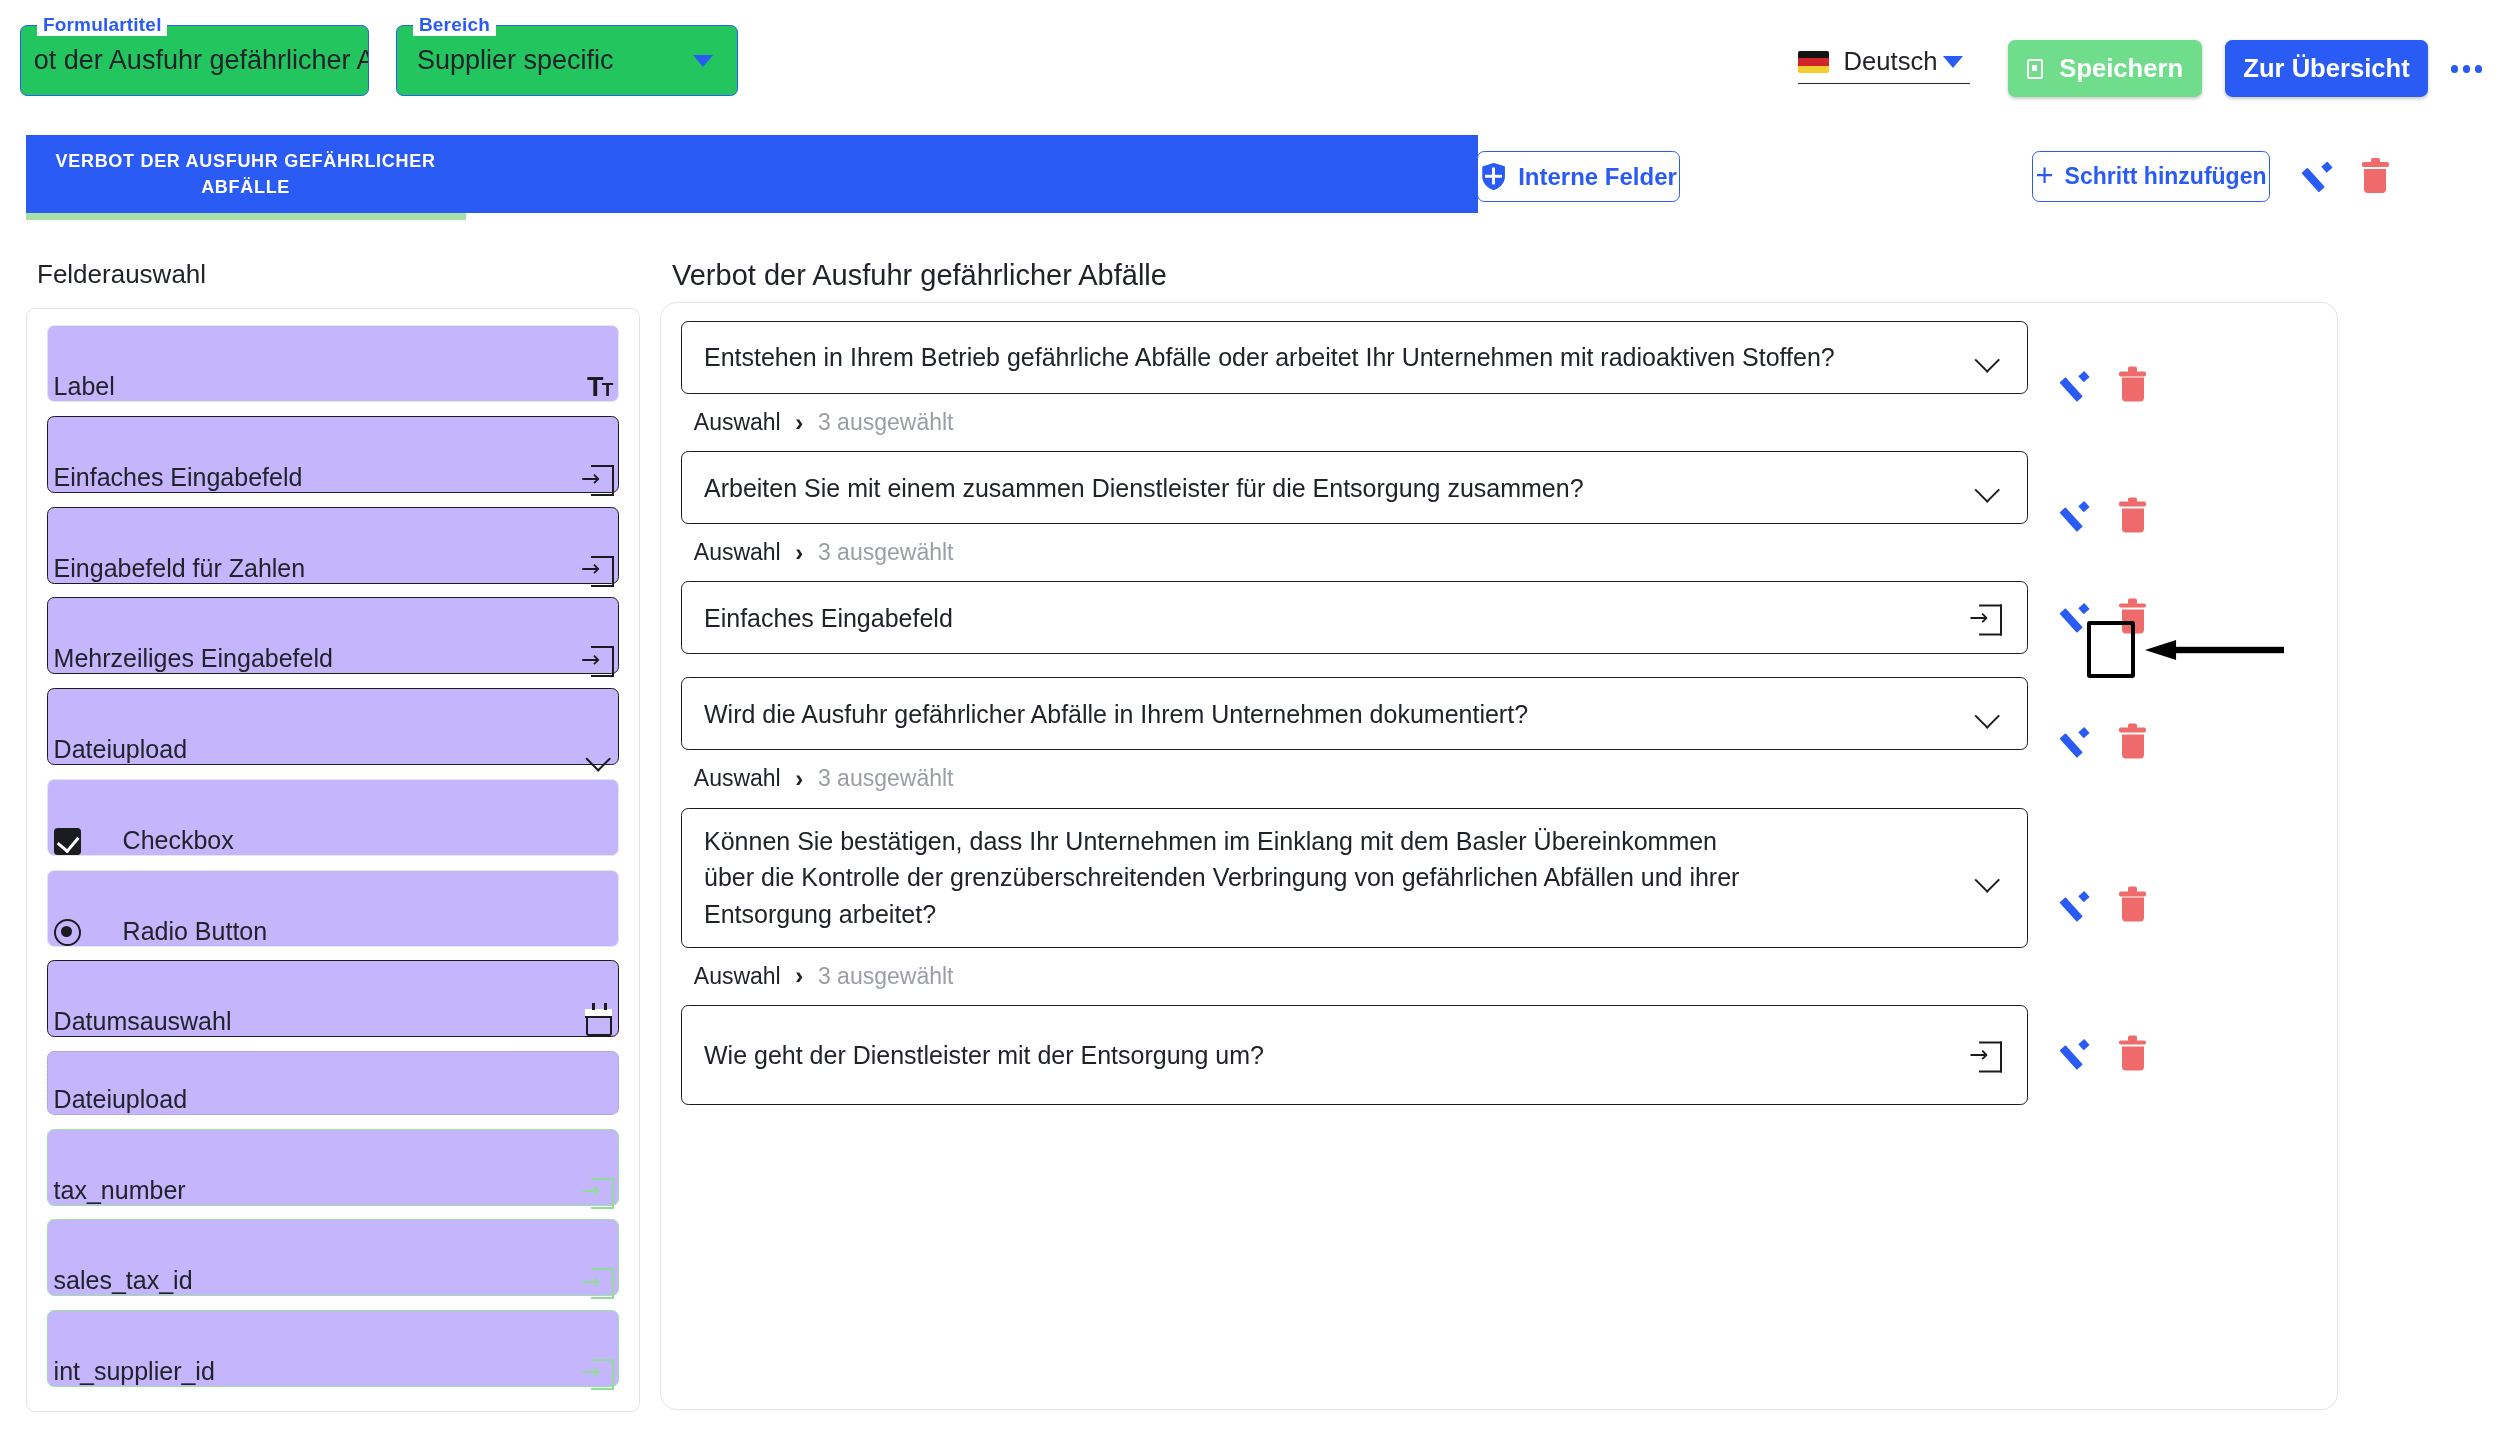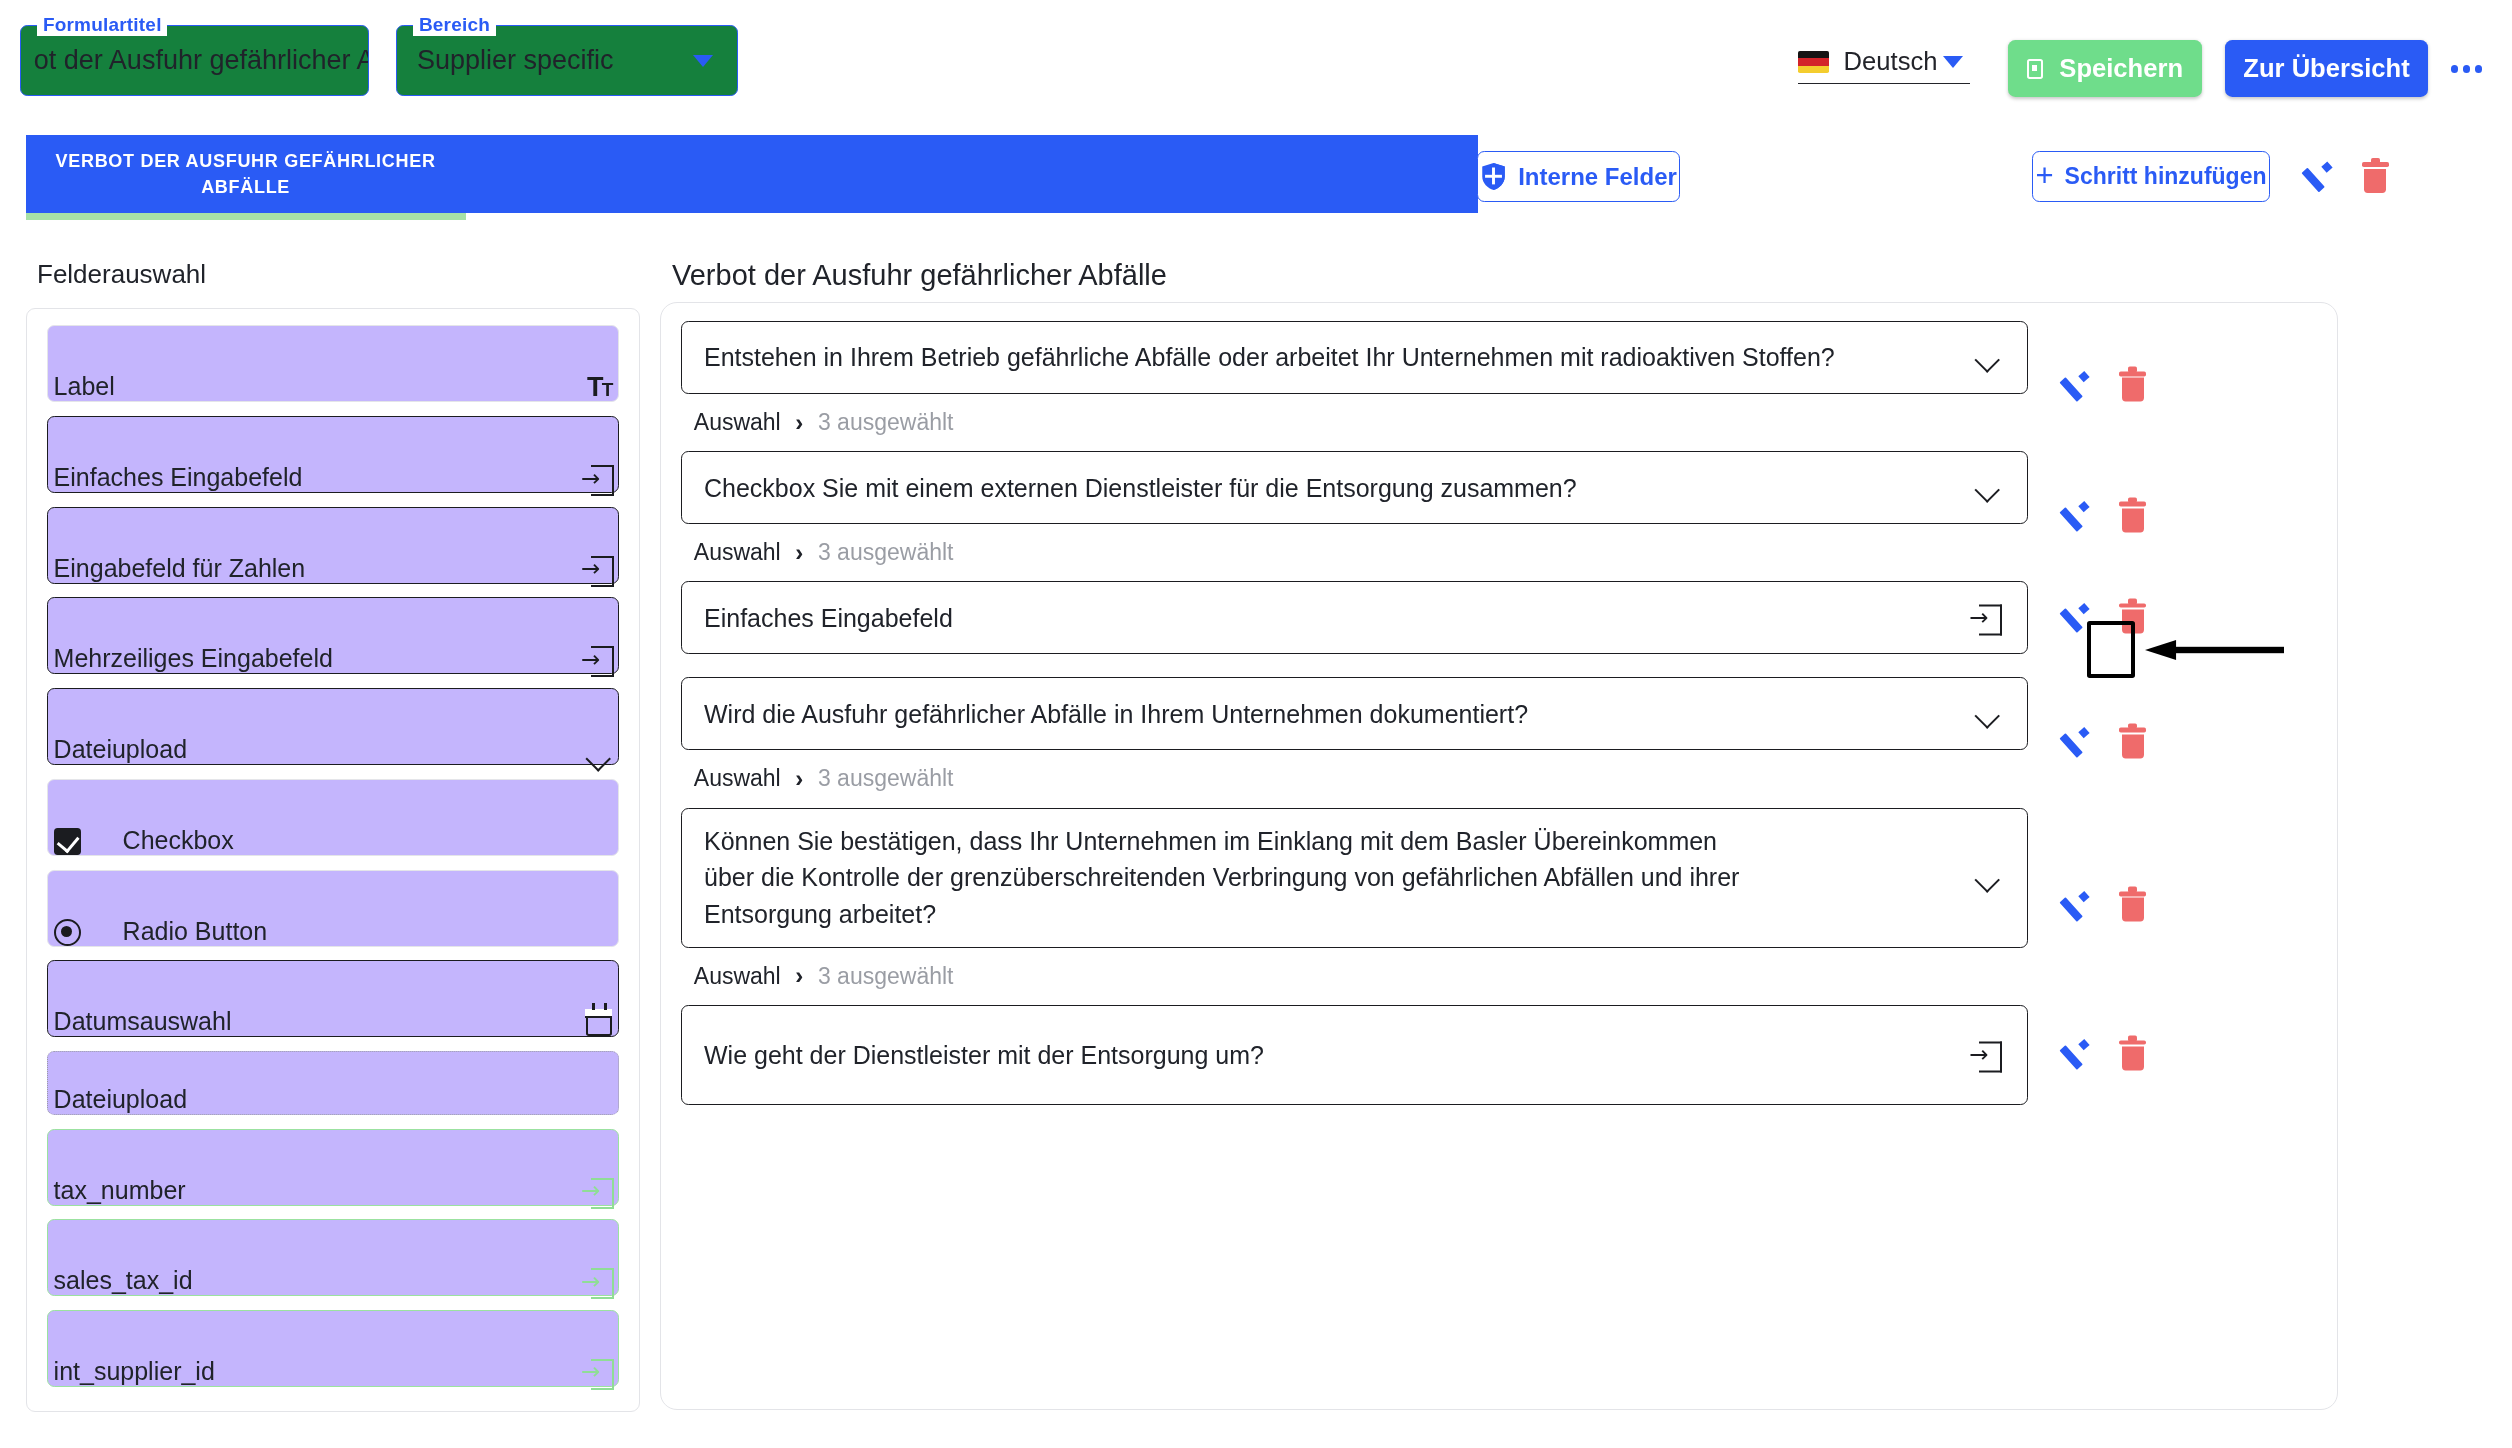--- a/index.html
+++ b/index.html
@@ -16,21 +16,21 @@
   
   .topbar {
     position: absolute; left:0; top:0; width:2512px; height:142px;
   }
 
   
   .field {
     position: absolute;
     border: 1.8px solid #2a5bf5;
     border-radius: 7.3px;
-    background: #15803d;
+    background: #22c55e;
   }
   .field-legend {
     position: absolute;
     top: -12px; left: 16.4px;
     background: #fff;
     padding: 0 5.5px;
     font-size: 19px;
     font-weight: bold;
     color: #2a5bf5;
     letter-spacing: 0.2px;
@@ -520,21 +520,21 @@
       </div>
       <div class="subrow">
         <span>Auswahl</span>
         <span class="chev">›</span>
         <span class="muted">3 ausgewählt</span>
       </div>
     </div>
 
     <div class="row">
       <div class="card">
-        <span class="card-text">Checkbox Sie mit einem externen Dienstleister für die Entsorgung zusammen?</span>
+        <span class="card-text">Arbeiten Sie mit einem zusammen Dienstleister für die Entsorgung zusammen?</span>
         <span class="card-icon g-chevron"></span>
       </div>
       <div class="row-actions act-edit">
         <span class="i-pencil"></span>
       </div>
       <div class="row-actions act-del">
         <span class="i-trash">
             <em></em>
           </span>
       </div>

